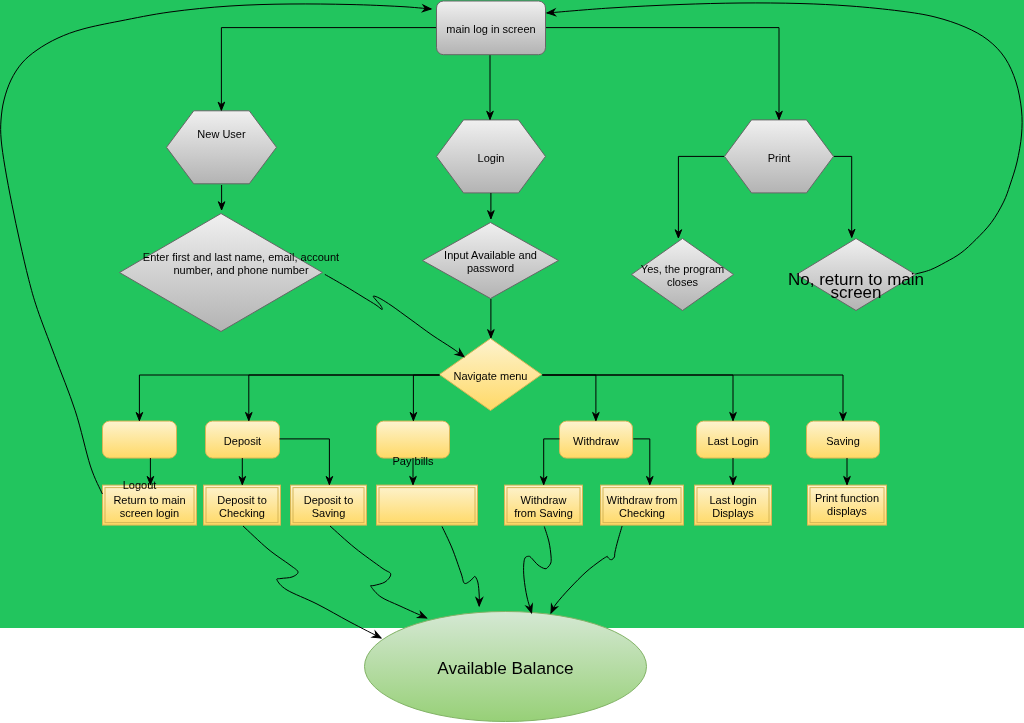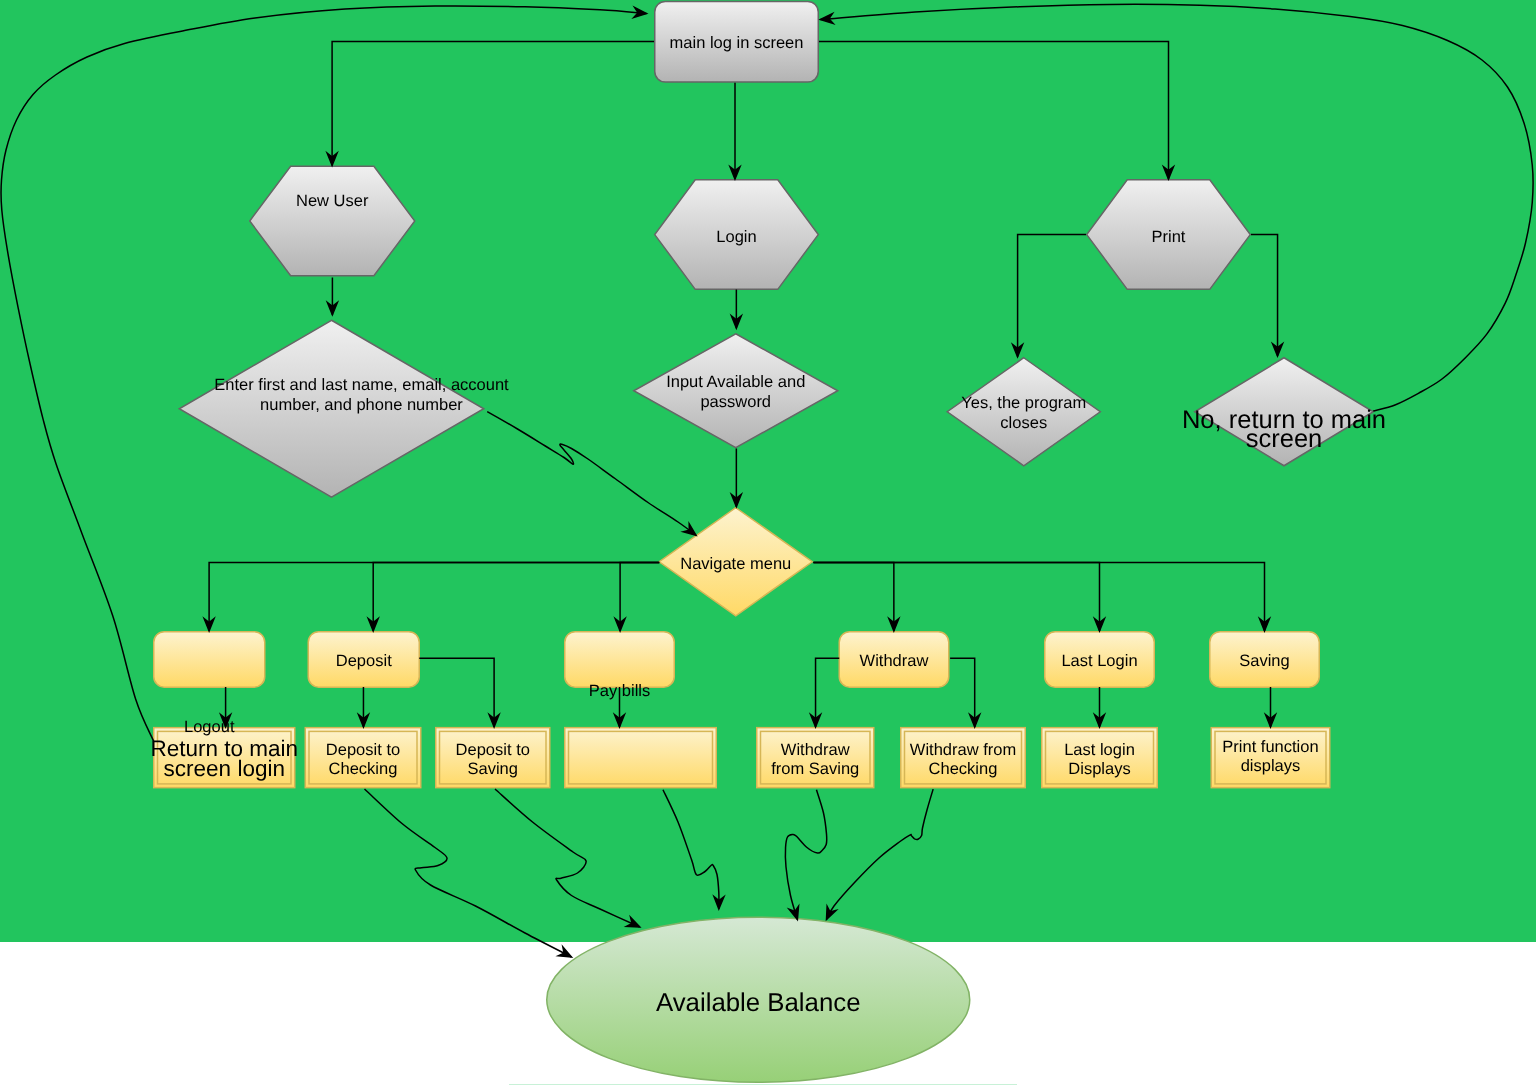--- a/index.html
+++ b/index.html
@@ -150,21 +150,21 @@
 closes</div>
     <div class="nodeLabel" style="left: 796px; top: 250px; width: 120px; height: 73px; font-size: 17px; line-height: 12.95px;">No, return to main
 screen</div>
     <div class="nodeLabel" style="left: 439px; top: 339.6px; width: 103px; height: 73px; font-size: 11px; line-height: 12.95px;">Navigate menu</div>
     <div class="nodeLabel" style="left: 102px; top: 422.2px; width: 75px; height: 38px; font-size: 11px; line-height: 12.95px; margin-top: 44px;">Logout</div>
     <div class="nodeLabel" style="left: 205px; top: 422.2px; width: 75px; height: 38px; font-size: 11px; line-height: 12.95px;">Deposit</div>
     <div class="nodeLabel" style="left: 376px; top: 422.2px; width: 74px; height: 38px; font-size: 11px; line-height: 12.95px; margin-top: 20px;">Pay bills</div>
     <div class="nodeLabel" style="left: 559px; top: 422.2px; width: 74px; height: 38px; font-size: 11px; line-height: 12.95px;">Withdraw</div>
     <div class="nodeLabel" style="left: 696px; top: 422.2px; width: 74px; height: 38px; font-size: 11px; line-height: 12.95px;">Last Login</div>
     <div class="nodeLabel" style="left: 806px; top: 422.2px; width: 74px; height: 38px; font-size: 11px; line-height: 12.95px;">Saving</div>
-    <div class="nodeLabel" style="left: 102px; top: 486.2px; width: 95px; height: 41px; font-size: 15px; line-height: 12.95px;">Return to main
+    <div class="nodeLabel" style="left: 102px; top: 486.2px; width: 95px; height: 41px; font-size: 11px; line-height: 12.95px;">Return to main
 screen login</div>
     <div class="nodeLabel" style="left: 203px; top: 486.2px; width: 78px; height: 41px; font-size: 11px; line-height: 12.95px;">Deposit to
 Checking</div>
     <div class="nodeLabel" style="left: 290px; top: 486.2px; width: 77px; height: 41px; font-size: 11px; line-height: 12.95px;">Deposit to
 Saving</div>
     <div class="nodeLabel" style="left: 504px; top: 486.2px; width: 79px; height: 41px; font-size: 11px; line-height: 12.95px;">Withdraw
 from Saving</div>
     <div class="nodeLabel" style="left: 600px; top: 486.2px; width: 84px; height: 41px; font-size: 11px; line-height: 12.95px;">Withdraw from
 Checking</div>
     <div class="nodeLabel" style="left: 694px; top: 486.2px; width: 78px; height: 41px; font-size: 11px; line-height: 12.95px;">Last login

